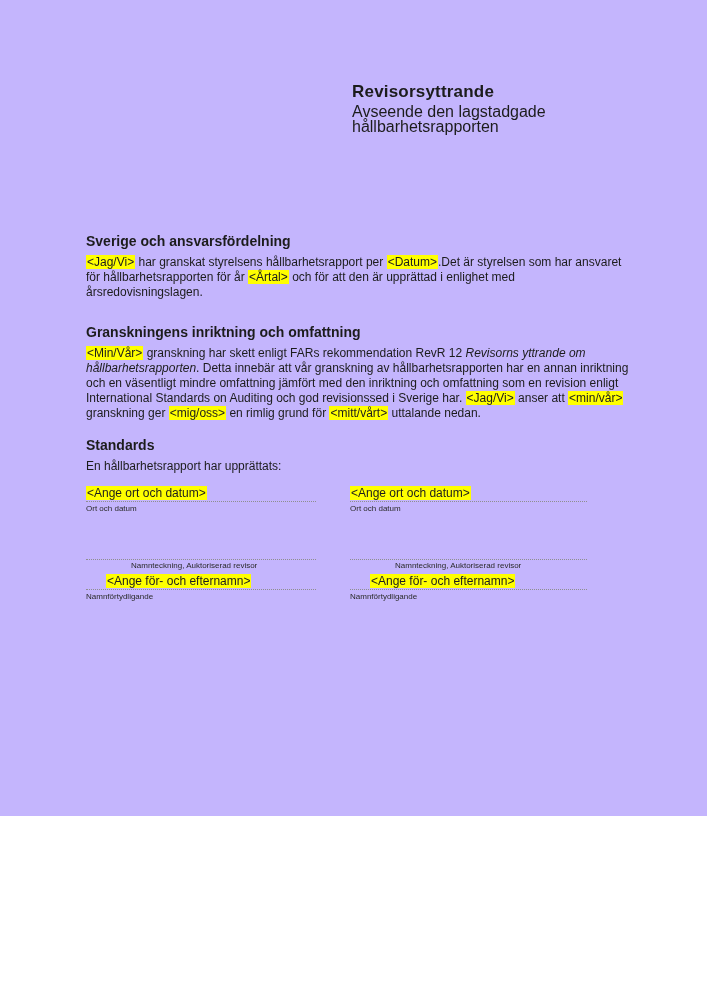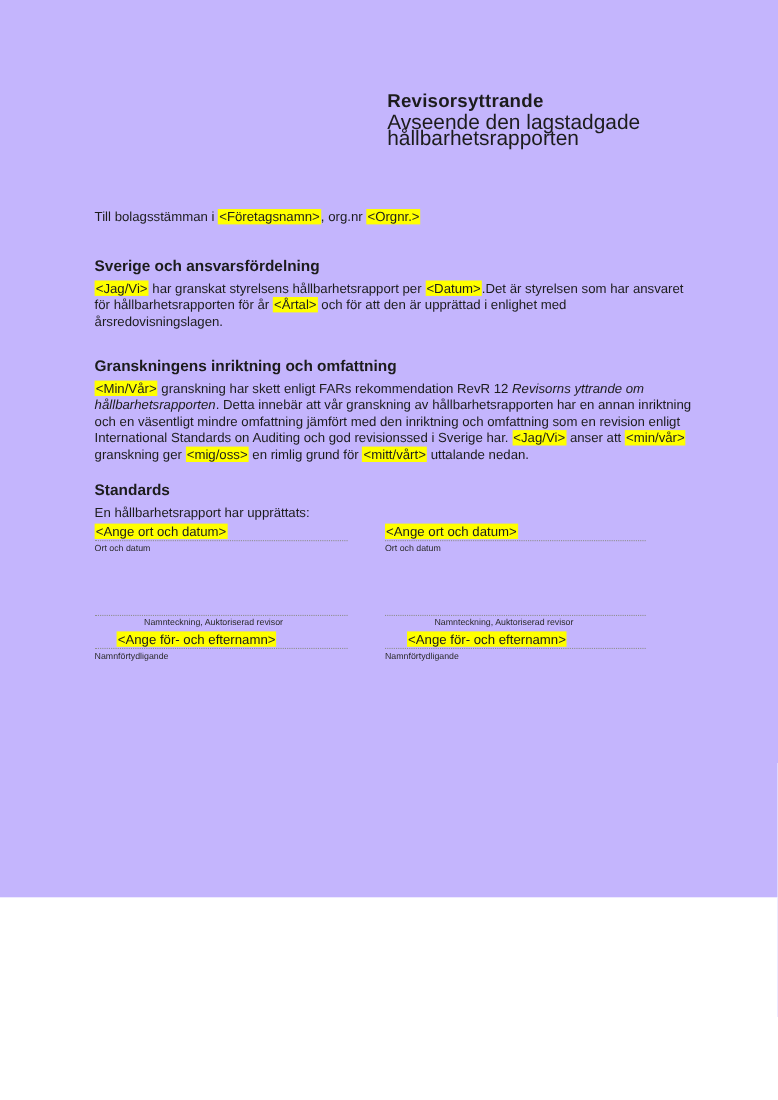--- a/index.html
+++ b/index.html
@@ -8,21 +8,21 @@
     position: relative;
     width: 707px;
     height: 816px;
     background: #c4b5fd;
     font-family: Liberation Sans, sans-serif;
     color: #1c1c1c;
     overflow: hidden;
   }
   .title-block { position: absolute; left: 352px; top: 82px; }
   .doc-title { font-size: 17px; font-weight: bold; line-height: 20px; letter-spacing: 0.2px; }
-  .doc-subtitle { font-size: 19px; line-height: 15px; margin-top: 2px; }
+  .doc-subtitle { font-size: 16px; line-height: 15px; margin-top: 2px; }
 
   .salutation { position: absolute; left: 86px; top: 190px; font-size: 12px; line-height: 15px; white-space: nowrap; }
 
   .section { position: absolute; left: 86px; width: 545px; }
   .section-1 { top: 233px; }
   .section-2 { top: 324px; }
   .section-3 { top: 437px; }
   .section-heading { font-size: 14px; font-weight: bold; line-height: 17px; }
   .section-body { font-size: 12px; line-height: 15px; margin-top: 5px; white-space: nowrap; }
 
@@ -38,21 +38,21 @@
     height: 16px;
     border-bottom: 1px dotted #8f8f8f;
     font-size: 12px; line-height: 14px;
     white-space: nowrap;
   }
   .sig-small-label {
     position: absolute; left: 0; top: 18px;
     font-size: 8px; line-height: 10px; color: #2a2a2a;
     white-space: nowrap;
   }
-  .sig-row-1 { top: 476px; height: 34px; }
+  .sig-row-1 { top: 486px; height: 34px; }
   .sig-row-2 { top: 559px; height: 46px; }
   .sig-top-rule { position: absolute; left: 0; right: 0; top: 0; border-top: 1px dotted #8f8f8f; }
   .sig-row-2 .label-top { top: 2px; margin-left: 45px; }
   .sig-row-2 .sig-value-line { top: 15px; padding-left: 20px; }
   .sig-row-2 .label-bottom { top: 33px; }
 
   .footer-pageno {
     position: absolute; left: 0; top: 941px; width: 693px;
     text-align: center; font-size: 12px; padding-left: 48px;
   }
@@ -63,21 +63,20 @@
 <div class="page">
 
   <div class="title-block">
     <div class="doc-title">Revisorsyttrande</div>
     <div class="doc-subtitle">
       <div>Avseende den lagstadgade</div>
       <div>hållbarhetsrapporten</div>
     </div>
   </div>
 
-  <div class="salutation"><span>Till bolagsstämman i </span><span class="hl">&lt;Företagsnamn&gt;</span><span>, org.nr </span><span class="hl">&lt;Orgnr.&gt;</span></div>
 
   <div class="section section-1">
     <div class="section-heading">Sverige och ansvarsfördelning</div>
     <div class="section-body"><span class="hl">&lt;Jag/Vi&gt;</span><span> har granskat styrelsens hållbarhetsrapport per </span><span class="hl">&lt;Datum&gt;</span><span>.Det är styrelsen som har ansvaret</span><br><span>för hållbarhetsrapporten för år </span><span class="hl">&lt;Årtal&gt;</span><span> och för att den är upprättad i enlighet med</span><br><span>årsredovisningslagen.</span></div>
   </div>
 
   <div class="section section-2">
     <div class="section-heading">Granskningens inriktning och omfattning</div>
     <div class="section-body"><span class="hl">&lt;Min/Vår&gt;</span><span> granskning har skett enligt FARs rekommendation RevR 12 </span><span class="it">Revisorns yttrande om</span><br><span class="it">hållbarhetsrapporten</span><span>. Detta innebär att vår granskning av hållbarhetsrapporten har en annan inriktning</span><br><span>och en väsentligt mindre omfattning jämfört med den inriktning och omfattning som en revision enligt</span><br><span>International Standards on Auditing och god revisionssed i Sverige har. </span><span class="hl">&lt;Jag/Vi&gt;</span><span> anser att </span><span class="hl">&lt;min/vår&gt;</span><br><span>granskning ger </span><span class="hl">&lt;mig/oss&gt;</span><span> en rimlig grund för </span><span class="hl">&lt;mitt/vårt&gt;</span><span> uttalande nedan.</span></div>
   </div>

